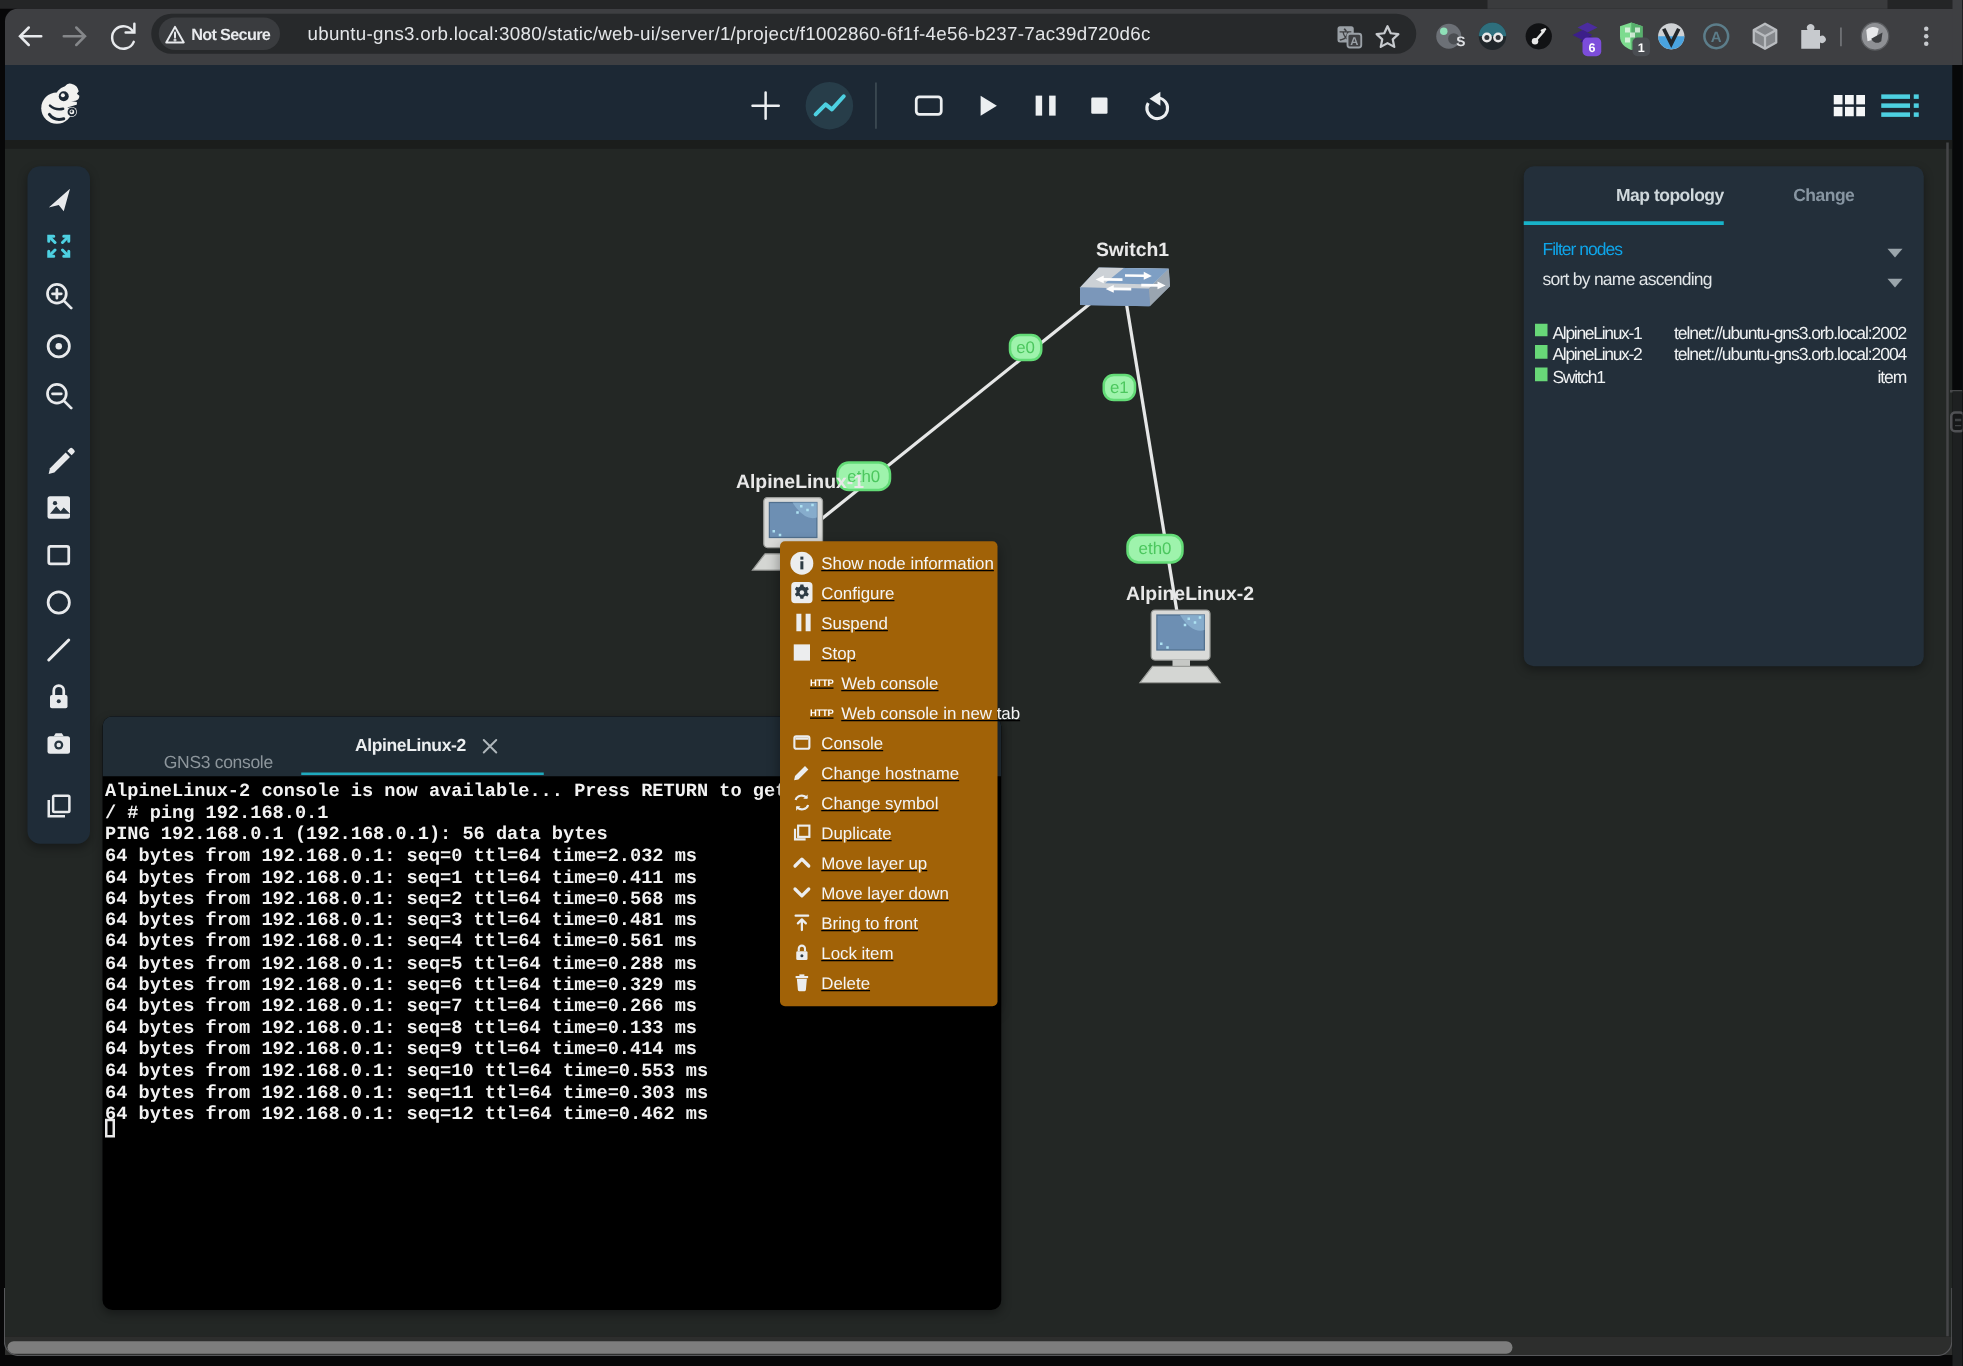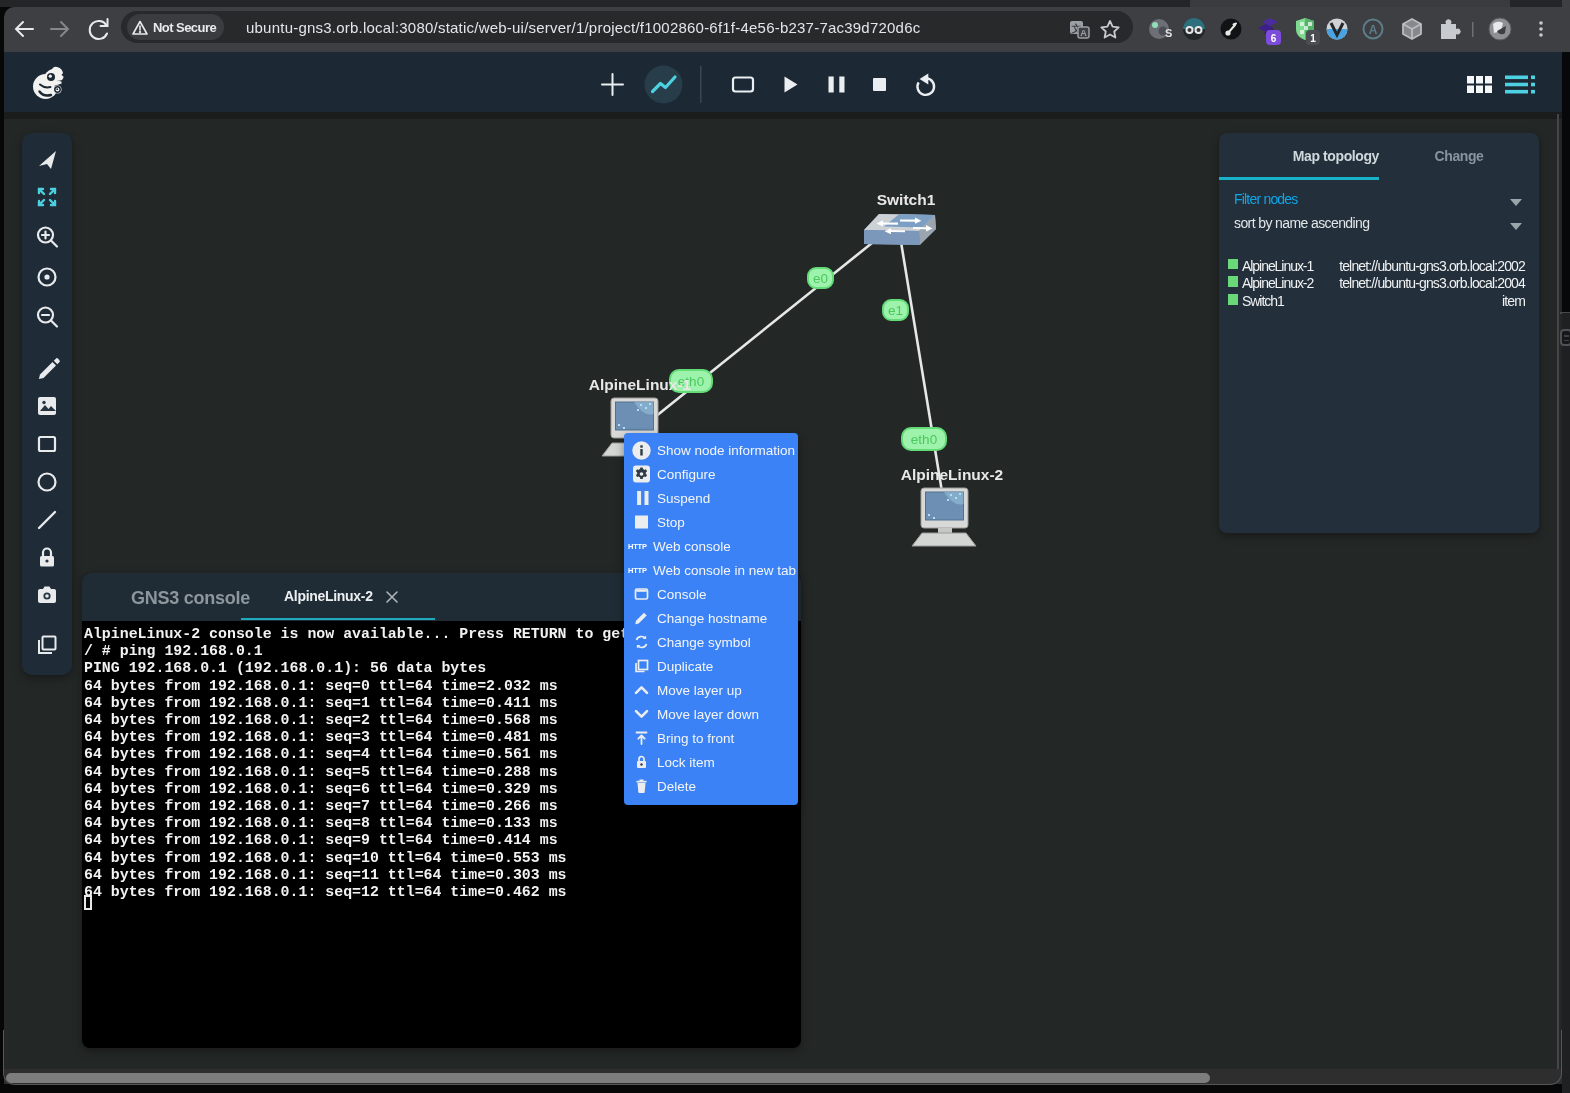--- a/index.html
+++ b/index.html
@@ -324,21 +324,21 @@
     <div class="abs" style="left:8.6px;top:143.2px;width:10.8px;height:10.8px;background:#68d878;"></div>
     <div class="abs" style="left:23px;top:142.2px;color:#f0f2f3;font-size:14px;letter-spacing:-1.05px;">AlpineLinux-2</div>
     <div class="abs" style="right:14px;top:142.2px;color:#f0f2f3;font-size:14px;letter-spacing:-.85px;margin-left:24px;">telnet://ubuntu-gns3.orb.local:2004</div>
     <div class="abs" style="left:8.6px;top:161px;width:10.8px;height:10.8px;background:#68d878;"></div>
     <div class="abs" style="left:23px;top:160px;color:#f0f2f3;font-size:14px;letter-spacing:-1.05px;">Switch1</div>
     <div class="abs" style="right:14px;top:160px;color:#f0f2f3;font-size:14px;letter-spacing:-.85px;">item</div>
   </div>
 
   <div class="abs" id="consolepanel" style="left:82px;top:573px;width:719px;height:475px;background:#000;border-radius:8px;overflow:hidden;box-shadow:0 3px 8px rgba(0,0,0,.35);">
     <div class="abs" style="left:0;top:0;width:719px;height:48px;background:#202c35;"></div>
-    <div class="abs" style="left:49px;top:15px;color:#8d969c;font-size:18px;font-weight:bold;letter-spacing:-.25px;">GNS3 console</div>
+    <div class="abs" style="left:49px;top:28px;color:#8d969c;font-size:14px;font-weight:normal;letter-spacing:-.25px;">GNS3 console</div>
     <div class="abs" style="left:202px;top:15px;color:#eceff1;font-size:14px;font-weight:bold;letter-spacing:-.3px;">AlpineLinux-2</div>
     <svg class="abs" style="left:303px;top:17px;" width="14" height="14" viewBox="0 0 14 14">
       <path d="M2 2 L12 12 M12 2 L2 12" stroke="#aeb6ba" stroke-width="1.6" stroke-linecap="round"></path>
     </svg>
     <div class="abs" style="left:159px;top:44.5px;width:194px;height:2.5px;background:#1fa9bd;"></div>
     <pre class="abs" style="left:2px;top:53px;width:715px;font-family:'Liberation Mono',monospace;font-size:14.9px;font-weight:bold;line-height:17.2px;color:#f2f2f2;letter-spacing:0;">AlpineLinux-2 console is now available... Press RETURN to get started.
 / # ping 192.168.0.1
 PING 192.168.0.1 (192.168.0.1): 56 data bytes
 64 bytes from 192.168.0.1: seq=0 ttl=64 time=2.032 ms
 64 bytes from 192.168.0.1: seq=1 ttl=64 time=0.411 ms
@@ -349,25 +349,25 @@
 64 bytes from 192.168.0.1: seq=6 ttl=64 time=0.329 ms
 64 bytes from 192.168.0.1: seq=7 ttl=64 time=0.266 ms
 64 bytes from 192.168.0.1: seq=8 ttl=64 time=0.133 ms
 64 bytes from 192.168.0.1: seq=9 ttl=64 time=0.414 ms
 64 bytes from 192.168.0.1: seq=10 ttl=64 time=0.553 ms
 64 bytes from 192.168.0.1: seq=11 ttl=64 time=0.303 ms
 64 bytes from 192.168.0.1: seq=12 ttl=64 time=0.462 ms</pre>
     <div class="abs" style="left:2px;top:322px;width:8px;height:15px;border:2px solid #e8e8e8;"></div>
   </div>
 
-  <div class="abs" id="ctxmenu" style="left:624px;top:433px;width:174px;height:372px;background:#3b82f6;border-radius:4px;box-shadow:0 4px 10px rgba(0,0,0,.4);padding-top:5px;">
+  <div class="abs" id="ctxmenu" style="left:624px;top:433px;width:174px;height:372px;background:#a16207;border-radius:4px;box-shadow:0 4px 10px rgba(0,0,0,.4);padding-top:5px;text-decoration:underline;">
     <style>
       .mi { display:flex; align-items:center; height:24px; color:#f4f5f6; font-size:13.5px; white-space:nowrap; }
       .mi svg { margin-left:8px; margin-right:6px; flex:none; width:19px; }
-      .mi .ht { width:19px; margin-left:4px; margin-right:6px; flex:none; font-size:7.5px; font-weight:bold; color:#fff; letter-spacing:-.2px; }
+      .mi .ht { width:19px; margin-left:24px; margin-right:6px; flex:none; font-size:7.5px; font-weight:bold; color:#fff; letter-spacing:-.2px; }
     </style>
     <div class="mi"><svg width="19" height="19" viewBox="0 0 19 19">
           <circle cx="9.5" cy="9.5" r="9.2" fill="#ecedee"></circle>
           <rect x="8.3" y="8" width="2.4" height="6.5" fill="#2e3b44"></rect>
           <rect x="8.3" y="4.3" width="2.4" height="2.4" fill="#2e3b44"></rect>
         </svg>Show node information</div>
     <div class="mi"><svg width="18" height="18" viewBox="0 0 18 18">
           <rect x=".5" y=".5" width="17" height="17" rx="3" fill="#ecedee"></rect>
           <path fill="#2e3b44" d="M7.8 2.5 h2.4 l.3 1.6 a5 5 0 0 1 1.3.8 l1.6-.6 1.2 2-1.3 1.1a4.6 4.6 0 0 1 0 1.6 l1.3 1.1-1.2 2-1.6-.6a5 5 0 0 1-1.3.8 l-.3 1.6H7.8l-.3-1.6a5 5 0 0 1-1.3-.8 l-1.6.6-1.2-2 1.3-1.1a4.6 4.6 0 0 1 0-1.6L3.4 6.3l1.2-2 1.6.6a5 5 0 0 1 1.3-.8z"></path>
           <circle cx="9" cy="9" r="1.8" fill="#ecedee"></circle>

